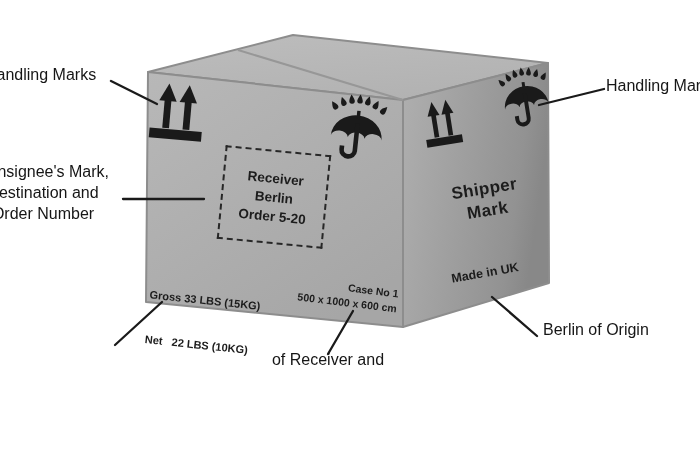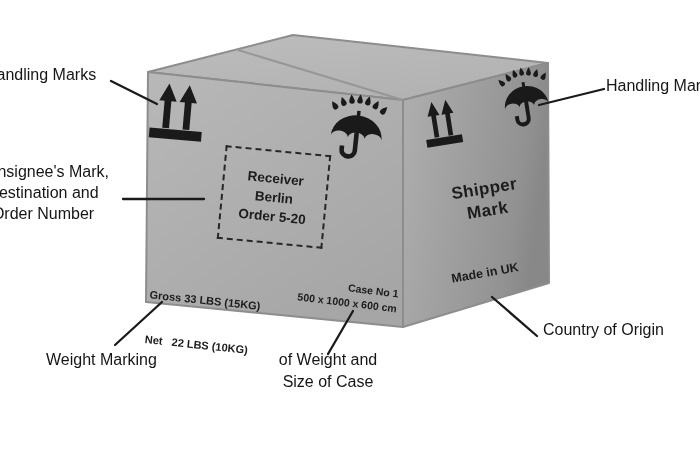--- a/index.html
+++ b/index.html
@@ -123,30 +123,26 @@
   <div class="callout" id="cl-handling-left">
     <span>Handling Marks</span>
   </div>
 
   <div class="callout center" id="cl-consignee">
     <div>Consignee's Mark,</div>
     <div>Destination and</div>
     <div>Order Number</div>
   </div>
 
-  <div class="callout" id="cl-weight">
-    <span>Weight Marking</span>
-  </div>
 
   <div class="callout center" id="cl-package">
-    <div>of Weight and</div>
-    <div>Size of Case</div>
+    <div>of Receiver and</div>
   </div>
 
   <div class="callout" id="cl-country">
-    <span>Country of Origin</span>
+    <span>Berlin of Origin</span>
   </div>
 
   <div class="callout" id="cl-handling-right">
     <span>Handling Marks</span>
   </div>
 
 </div>
 
 </body></html>

